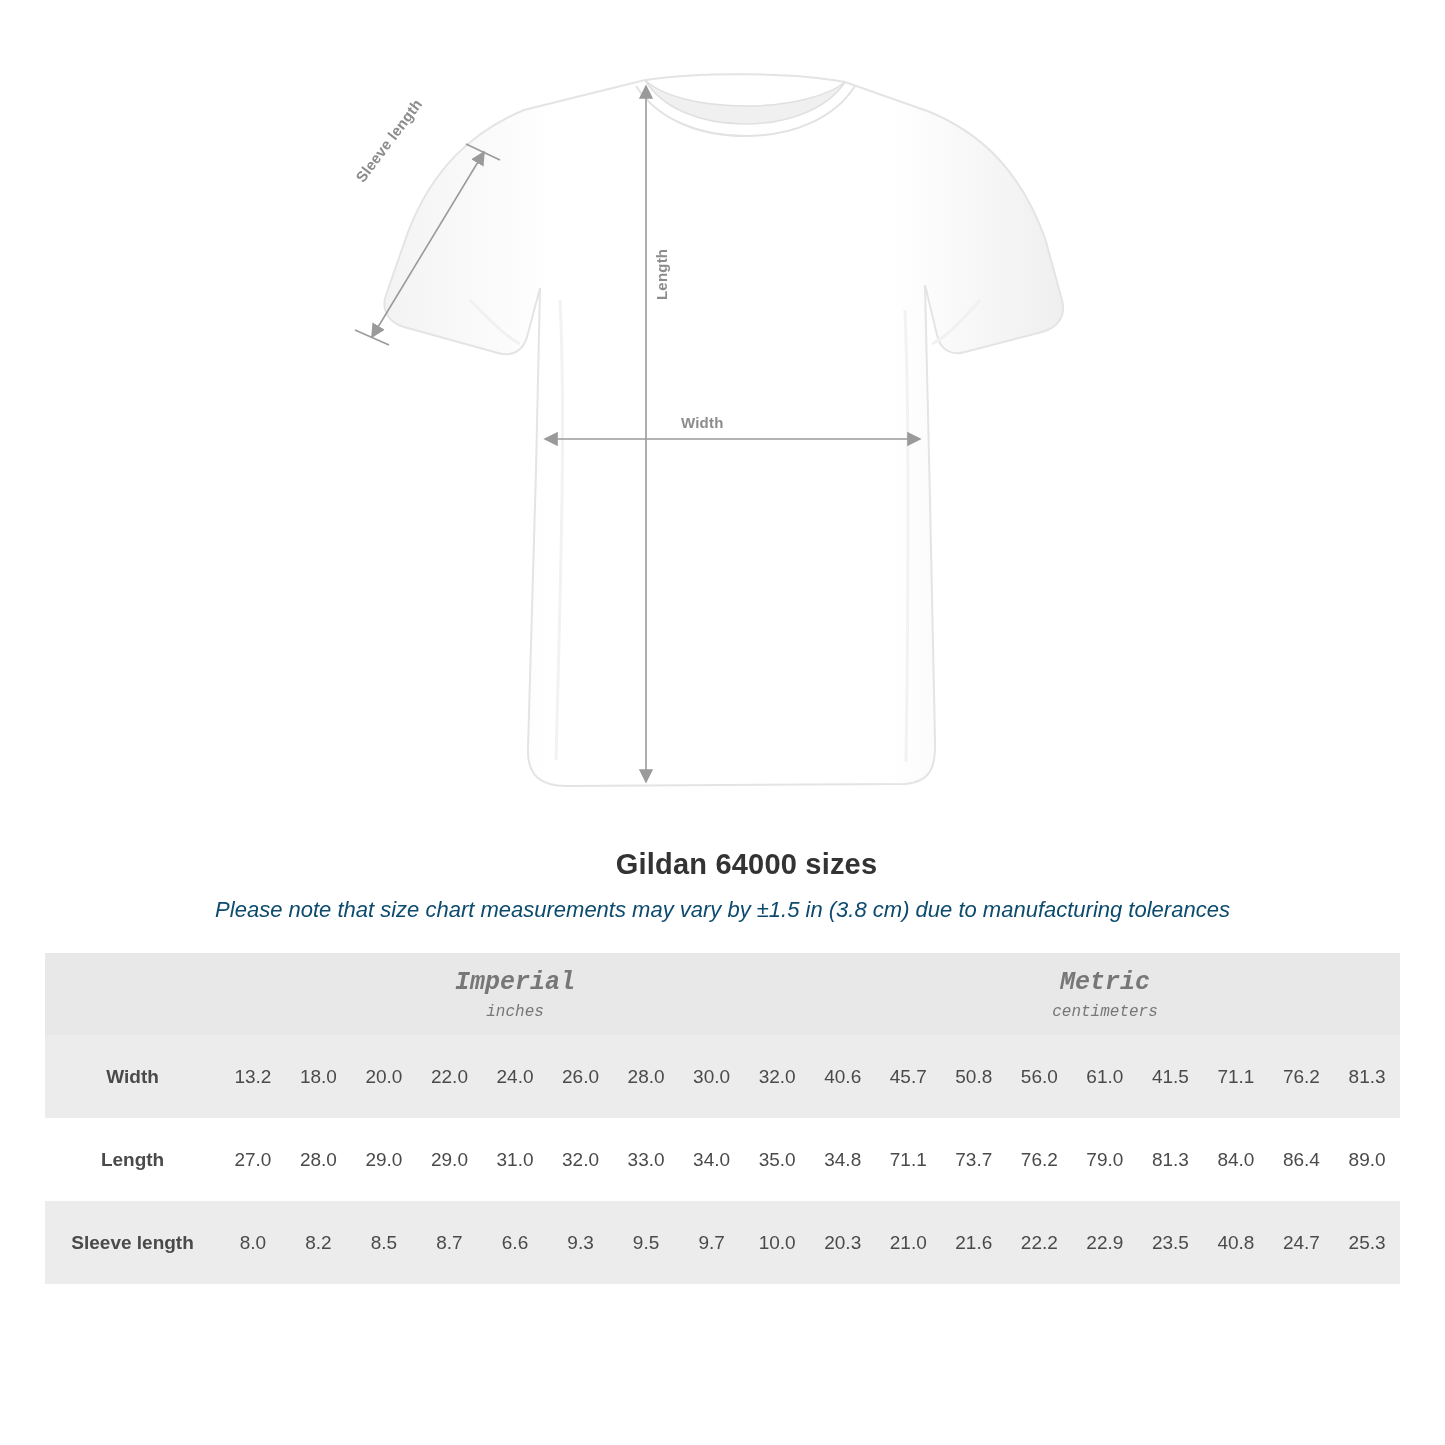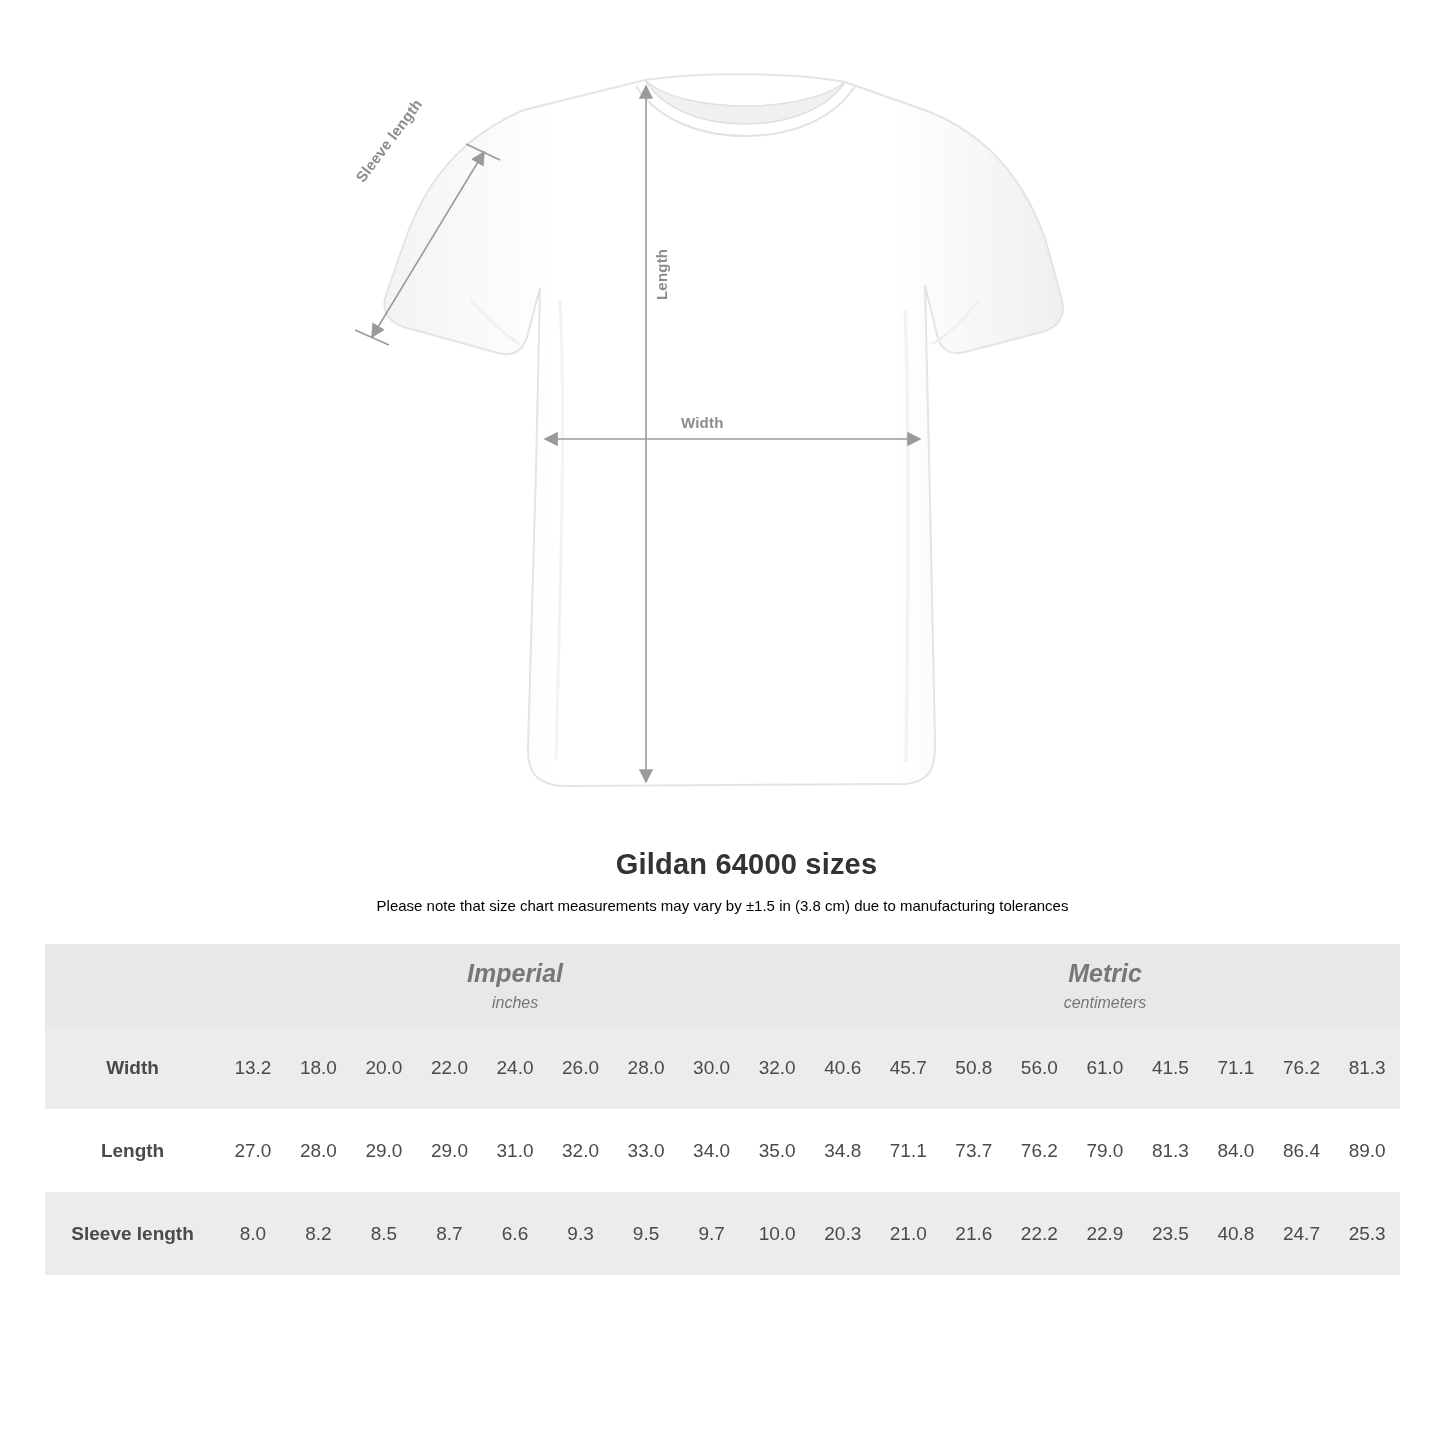--- a/index.html
+++ b/index.html
@@ -63,22 +63,23 @@
   }
   .chart-title {
     font-size: 29px;
     font-weight: bold;
     color: #333333;
     margin: 0;
     letter-spacing: 0.2px;
     padding-left: 48px;
   }
   .chart-note {
-    font-size: 15px;
-    color: #000000;
+    font-size: 22px;
+    font-style: italic;
+    color: #0c4a6e;
     margin: 16px 0 0 0;
   }
 
   
   .table-wrap {
     margin: 30px 45px 0 45px;
     width: 1355px;
   }
   table.size-table {
     border-collapse: collapse;
@@ -88,20 +89,21 @@
   table.size-table td,
   table.size-table th {
     text-align: center;
     vertical-align: middle;
     padding: 0;
     border: none;
   }
   .unit-head td {
     height: 82px;
     background: #e8e8e8;
+    font-family: Liberation Mono, monospace;
   }
   .unit-name {
     font-size: 25px;
     font-weight: bold;
     font-style: italic;
     color: #777777;
     line-height: 1.25;
   }
   .unit-sub {
     font-size: 16px;

